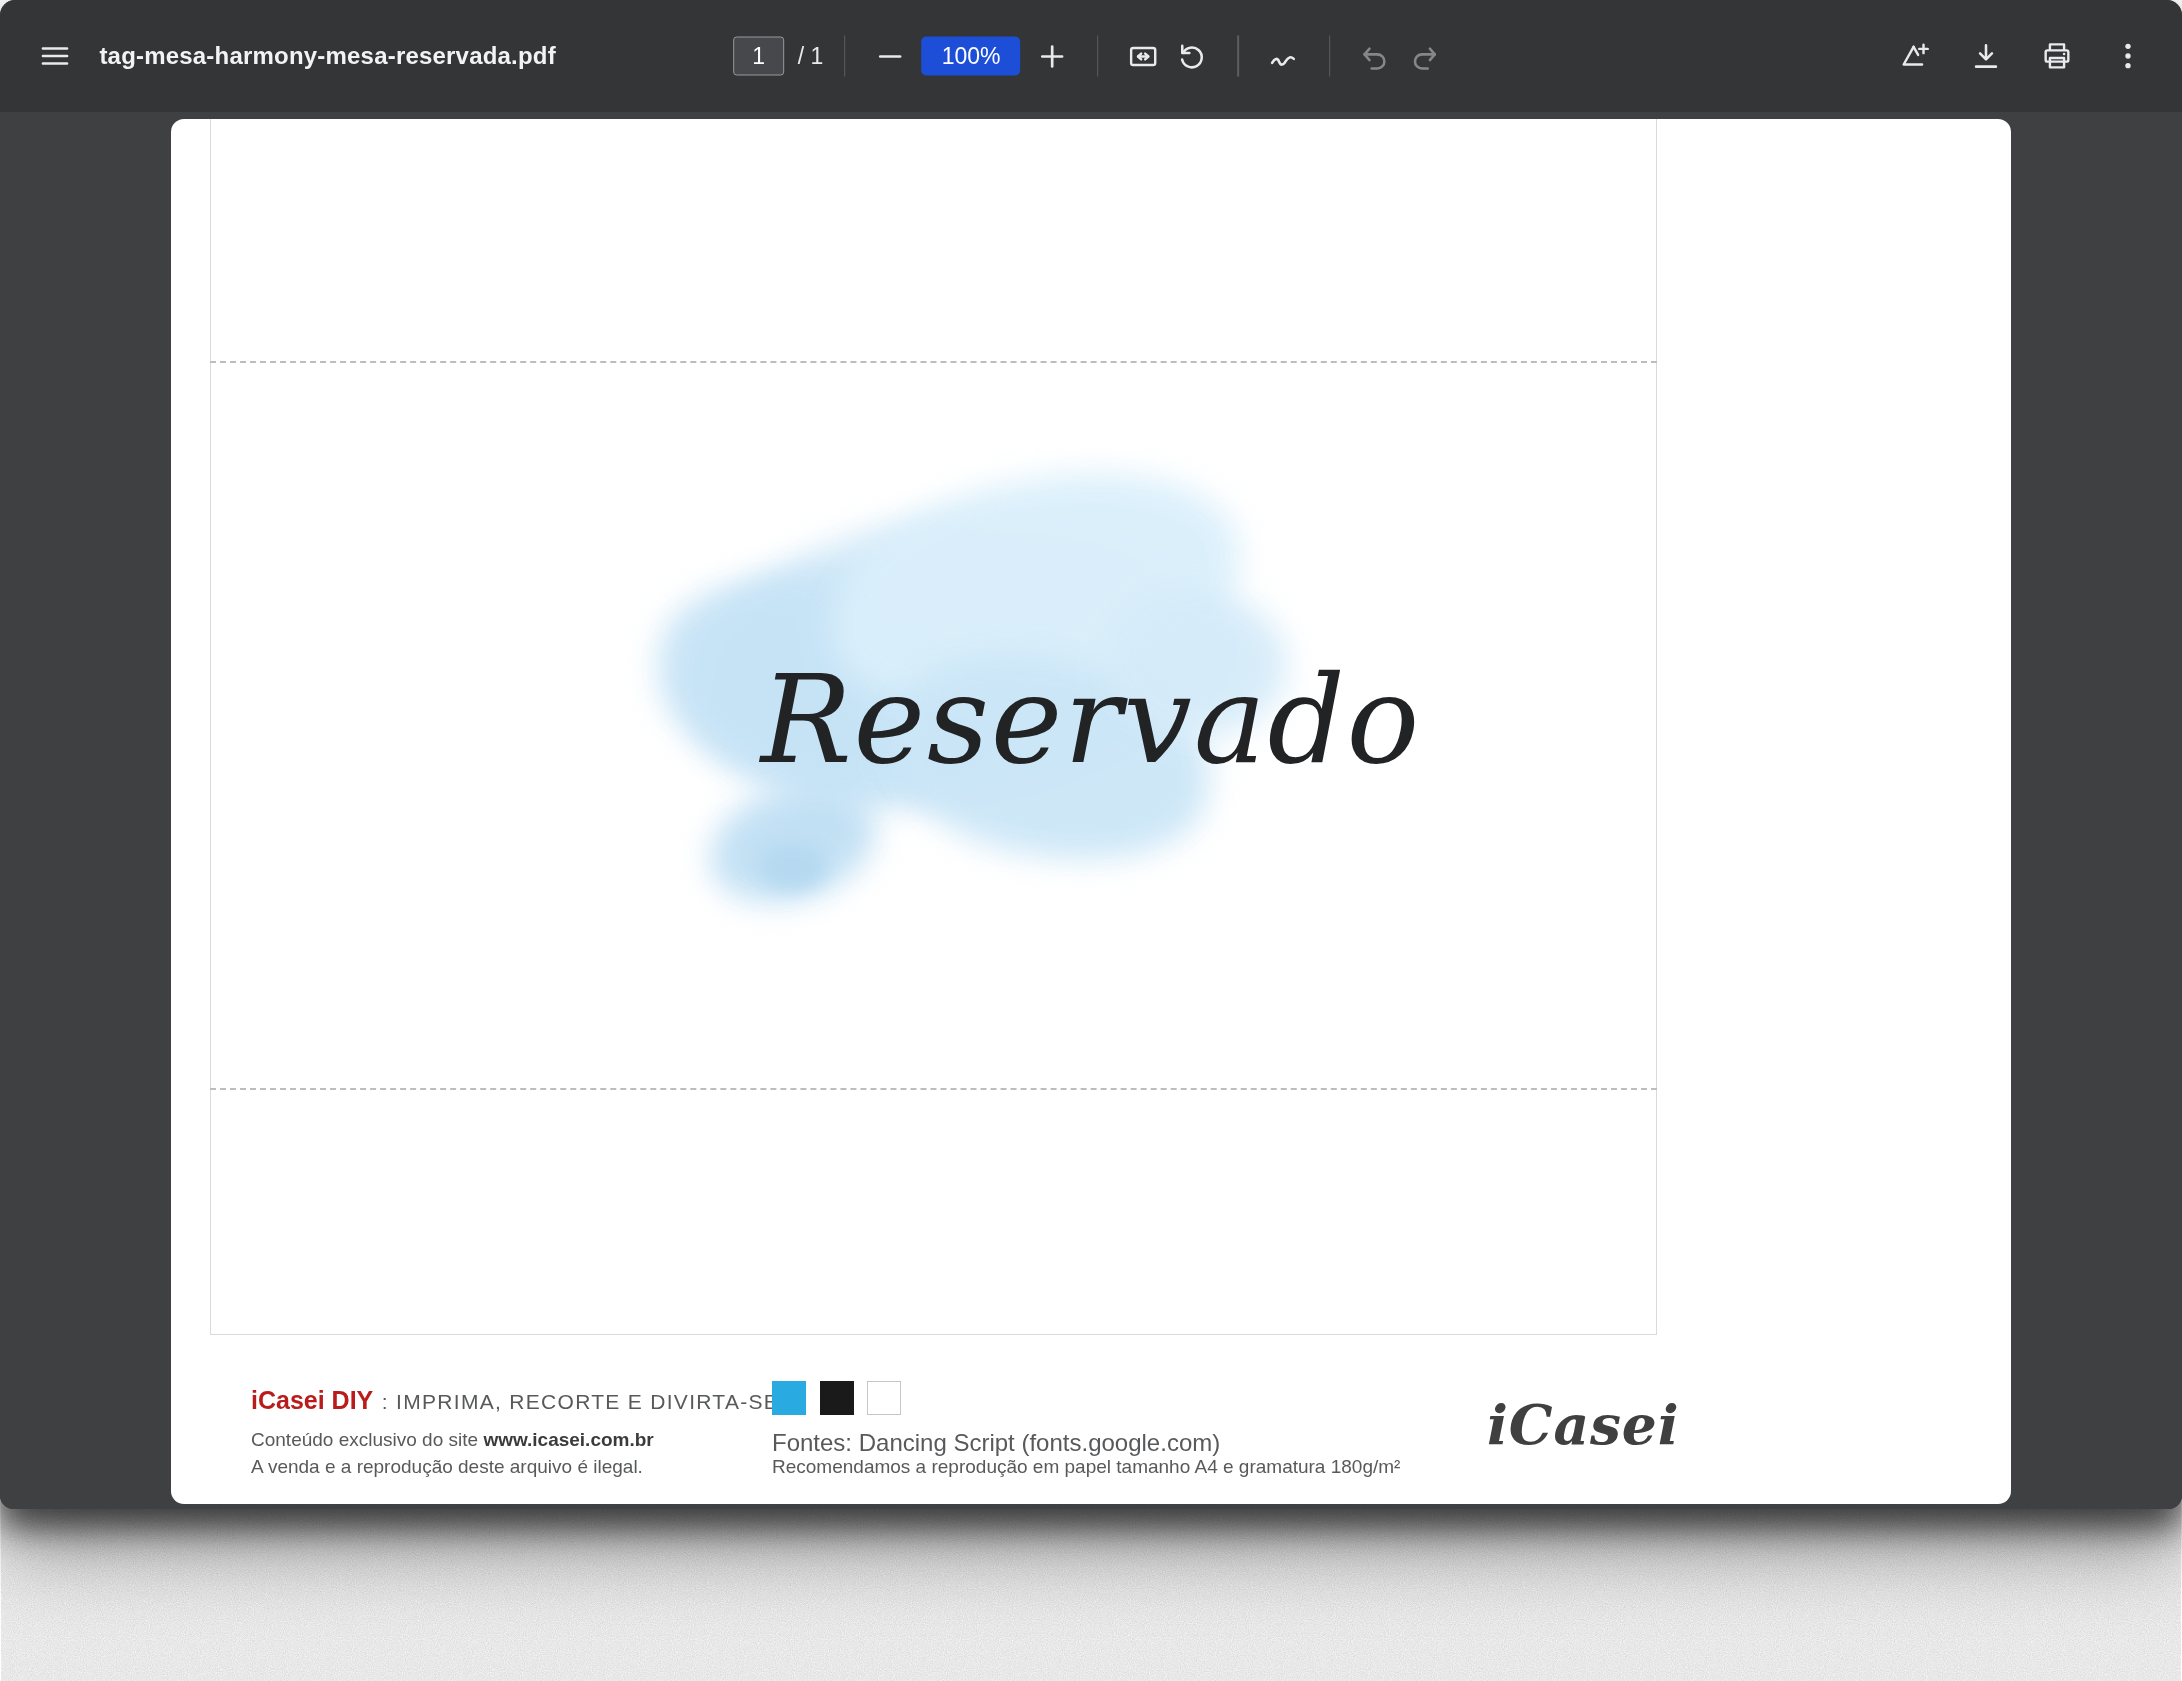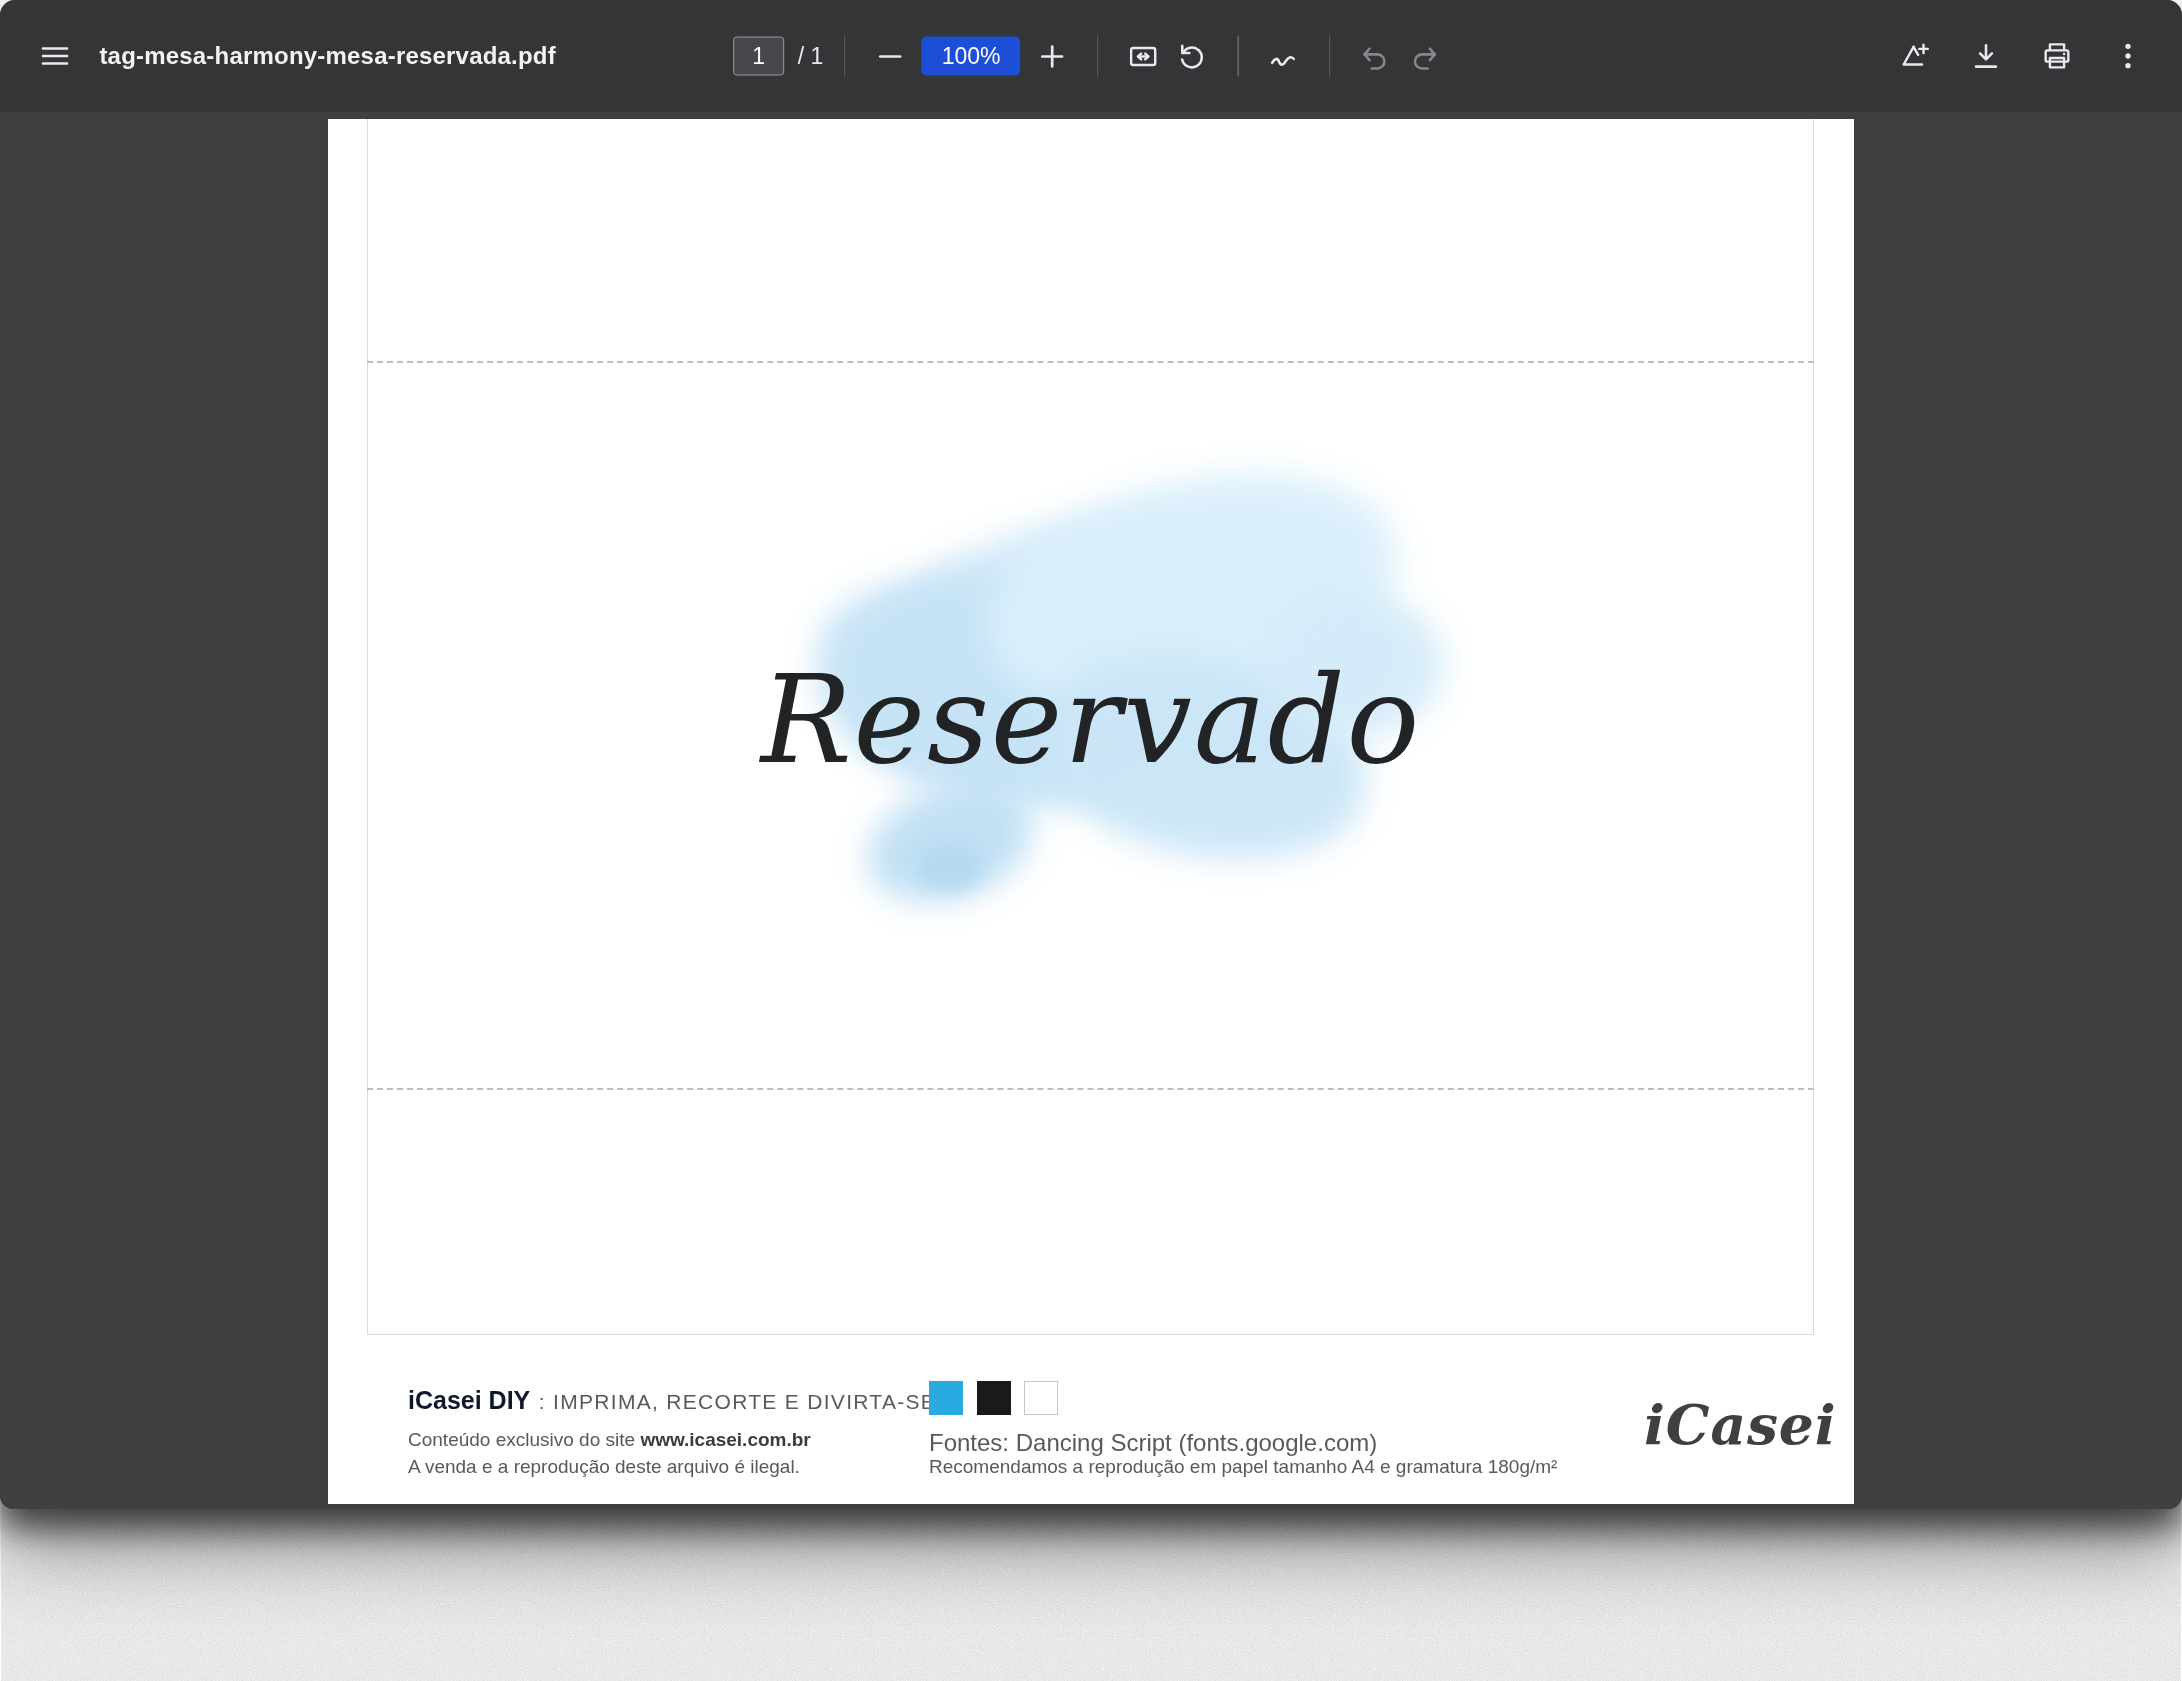--- a/index.html
+++ b/index.html
@@ -47,21 +47,21 @@
     min-width:99px; height:39px; background:#1d4ed8; border-radius:5.1px;
     display:flex; align-items:center; justify-content:center;
     color:#ffffff; font-size:23px; margin:0 6.8px;
   }
 
   .tb-right { margin-left:auto; display:flex; align-items:center; gap:22px; }
 
   
   .viewer { position:relative; height:1398px; background:#3e4042; overflow:hidden; }
   .page {
-    position:relative; width:1526px; height:1385px; margin:6.8px auto 0; background:#ffffff;
+    position:relative; width:1840px; height:1385px; margin:6.8px auto 0; background:#ffffff;border-radius:13px;
   }
   .card-frame {
     position:absolute; left:39px; top:0; width:1447px; height:1216px;
     border-left:1.7px solid #d9dadb; border-right:1.7px solid #d9dadb; border-bottom:1.7px solid #d9dadb;
   }
   .cutline { position:absolute; left:39px; width:1447px; height:0; border-top:2.6px dashed #bcbdbf; }
   .cutline.one { top:242px; }
   .cutline.two { top:969px; }
 
   
@@ -77,21 +77,21 @@
 
   .card-word {
     position:absolute; left:0; top:535px; width:100%; text-align:center;
     font-family:"DejaVu Serif", serif; font-style:italic; font-weight:500;
     font-size:121px; color:#222325; letter-spacing:1.7px; line-height:1.1;
   }
 
   
   .f-abs { position:absolute; white-space:nowrap; }
   .brand-line { left:80px; top:1267px; display:flex; align-items:baseline; gap:8.5px; }
-  .brand { font-size:25px; font-weight:700; color:#0f172a; }
+  .brand { font-size:25px; font-weight:700; color:#b91c1c; }
   .tagline { font-size:21px; color:#58595b; letter-spacing:1.3px; }
   .excl-line { left:80px; top:1310px; font-size:19px; color:#58595b; }
   .excl-line b { color:#3a3b3d; }
   .legal-line { left:80px; top:1337px; font-size:19px; color:#58595b; }
 
   .swatches { left:601px; top:1262px; display:flex; gap:13.6px; }
   .swatch { width:34px; height:34px; }
   .swatch.white { border:1.7px solid #c6c7c9; }
 
   .fonts-line { left:601px; top:1310px; font-size:24px; color:#58595b; }

